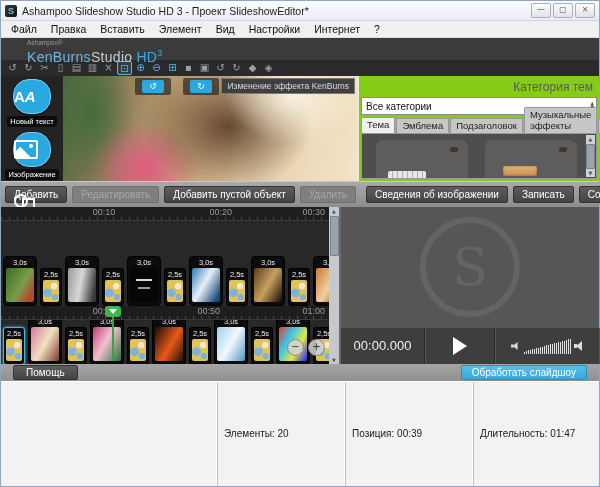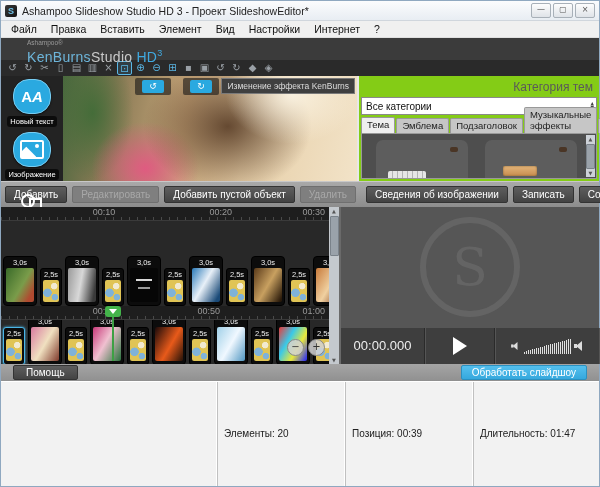--- a/index.html
+++ b/index.html
@@ -21,21 +21,21 @@
   .lb{color:#6db5da;} .lg{color:#c9c9c9;} .lhd{color:#3fa9e0;margin-left:4px;} .lsup{color:#3fa9e0;font-size:9px;vertical-align:super;}
   
   .toolbar{height:16px;background:#2a2a2a;display:flex;align-items:center;padding:0 4px;gap:1px;flex:0 0 auto;}
   .ticon{width:15px;height:14px;font-size:10px;line-height:14px;text-align:center;color:#9aa0a6;font-family:"DejaVu Sans",sans-serif;}
   .ticon.blue{color:#5bb7e6;}
   .ticon.sel{border:1px solid #5bb7e6;background:rgba(91,183,230,.15);box-sizing:border-box;border-radius:2px;}
   
   .main{flex:1;display:flex;min-height:0;}
   .sidebar{width:62px;background:#232323;padding-top:3px;display:flex;flex-direction:column;align-items:center;flex:0 0 auto;}
   .sitem{display:flex;flex-direction:column;align-items:center;margin-bottom:5px;}
-  .stile{width:36px;height:33px;background:#2aa9e0;border:1px solid #79cdf2;border-radius:16px;display:flex;align-items:center;justify-content:center;color:#fff;box-shadow:0 1px 2px rgba(0,0,0,.6);}
+  .stile{width:36px;height:33px;background:#2aa9e0;border:1px solid #79cdf2;border-radius:16px;display:flex;align-items:center;color:#fff;box-shadow:0 1px 2px rgba(0,0,0,.6);}
   .glyphAA{font-size:15px;font-weight:bold;}
   .glyphAA i{font-style:italic;}
   .art-image-icon{width:20px;height:15px;border:2px solid #fff;border-radius:2px;position:relative;overflow:hidden;}
   .art-image-icon:before{content:"";position:absolute;left:-2px;bottom:-5px;width:14px;height:12px;background:#fff;transform:rotate(45deg);}
   .art-image-icon:after{content:"";position:absolute;right:3px;top:2px;width:4px;height:4px;border-radius:50%;background:#fff;}
   .art-shape-icon{position:relative;width:22px;height:17px;}
   .art-shape-icon:before{content:"";position:absolute;left:0;top:0;width:10px;height:10px;border:2px solid #fff;border-radius:50%;}
   .art-shape-icon:after{content:"";position:absolute;right:1px;bottom:0;width:9px;height:9px;border:2px solid #fff;}
   .slabel{margin-top:2px;font-size:7.5px;color:#fff;background:rgba(0,0,0,.65);padding:1px 3px;border-radius:3px;white-space:nowrap;}
   

